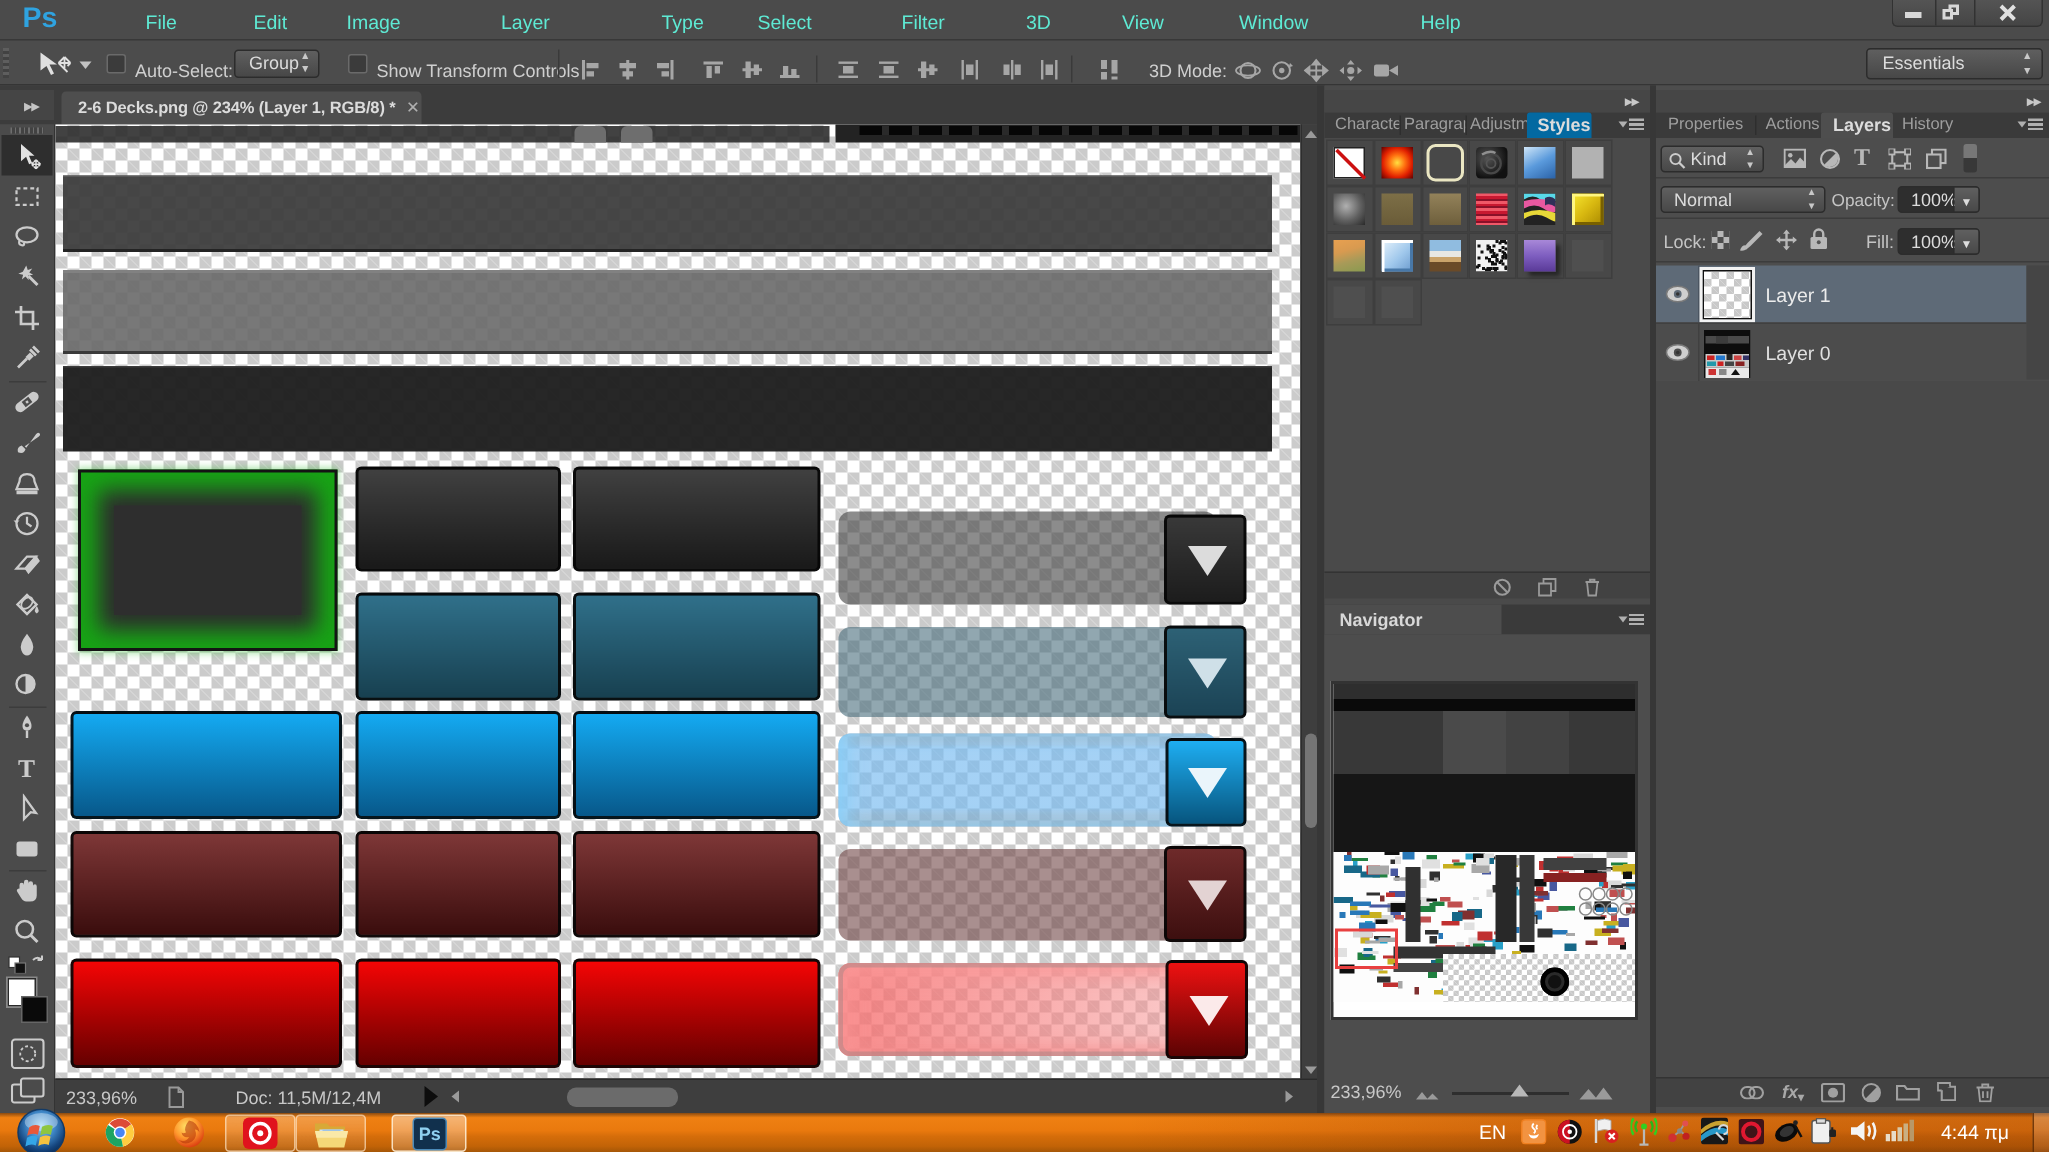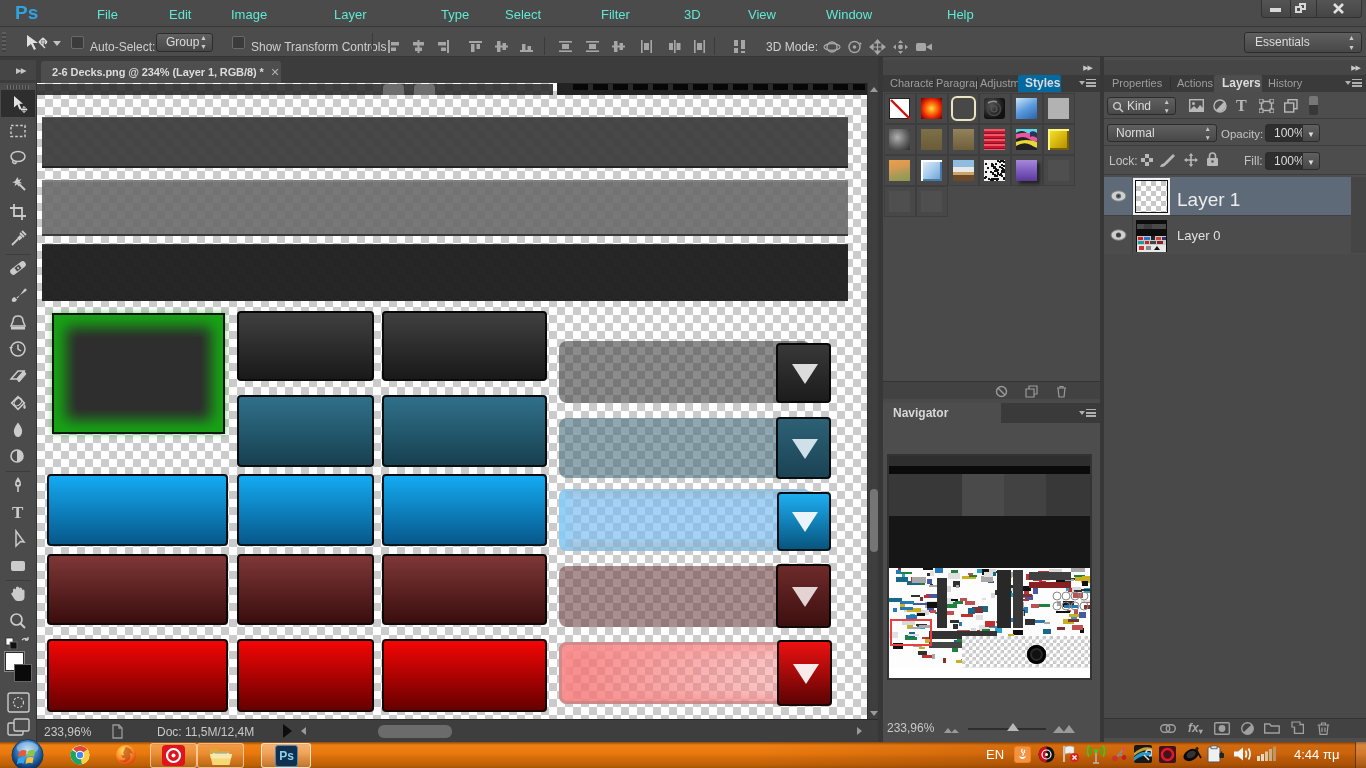--- a/index.html
+++ b/index.html
@@ -823,21 +823,21 @@
 
  <div class="ab" style="left:0;top:120px;width:247px;height:38px;background:#5e6a77;">
   <div class="ab" style="left:28px;top:0;width:1px;height:38px;background:#4b5561;"></div>
   <svg class="ab" style="left:6px;top:13px;" width="17" height="12">
         <ellipse cx="8.5" cy="6" rx="7.5" ry="5.2" fill="#cfcfcf"></ellipse>
         <ellipse cx="8.5" cy="6" rx="7.5" ry="5.2" fill="none" stroke="#7a7a7a" stroke-width="1"></ellipse>
         <circle cx="8.5" cy="6" r="2.6" fill="#5e6a77"></circle>
         <circle cx="8.5" cy="6" r="1.2" fill="#333"></circle>
       </svg>
   <div class="ab checker6" style="left:31px;top:3px;width:33px;height:33px;border:1.5px solid #111;outline:2px solid #f2f2f2;"></div>
-  <div class="ab" style="left:73px;top:12px;color:#ececec;font-size:19px;">Layer 1</div>
+  <div class="ab" style="left:73px;top:12px;color:#ececec;font-size:13px;">Layer 1</div>
  </div>
  <div class="ab" style="left:0;top:158px;width:247px;height:38px;background:#4c4c4c;border-top:1px solid #404040;text-align:right;">
   <div class="ab" style="left:28px;top:0;width:1px;height:38px;background:#404040;"></div>
   <svg class="ab" style="left:6px;top:13px;" width="17" height="12">
         <ellipse cx="8.5" cy="6" rx="7.5" ry="5.2" fill="#cfcfcf"></ellipse>
         <ellipse cx="8.5" cy="6" rx="7.5" ry="5.2" fill="none" stroke="#7a7a7a" stroke-width="1"></ellipse>
         <circle cx="8.5" cy="6" r="2.6" fill="#4c4c4c"></circle>
         <circle cx="8.5" cy="6" r="1.2" fill="#333"></circle>
       </svg>
   <svg class="ab" style="left:32px;top:4px;" width="31" height="32">

